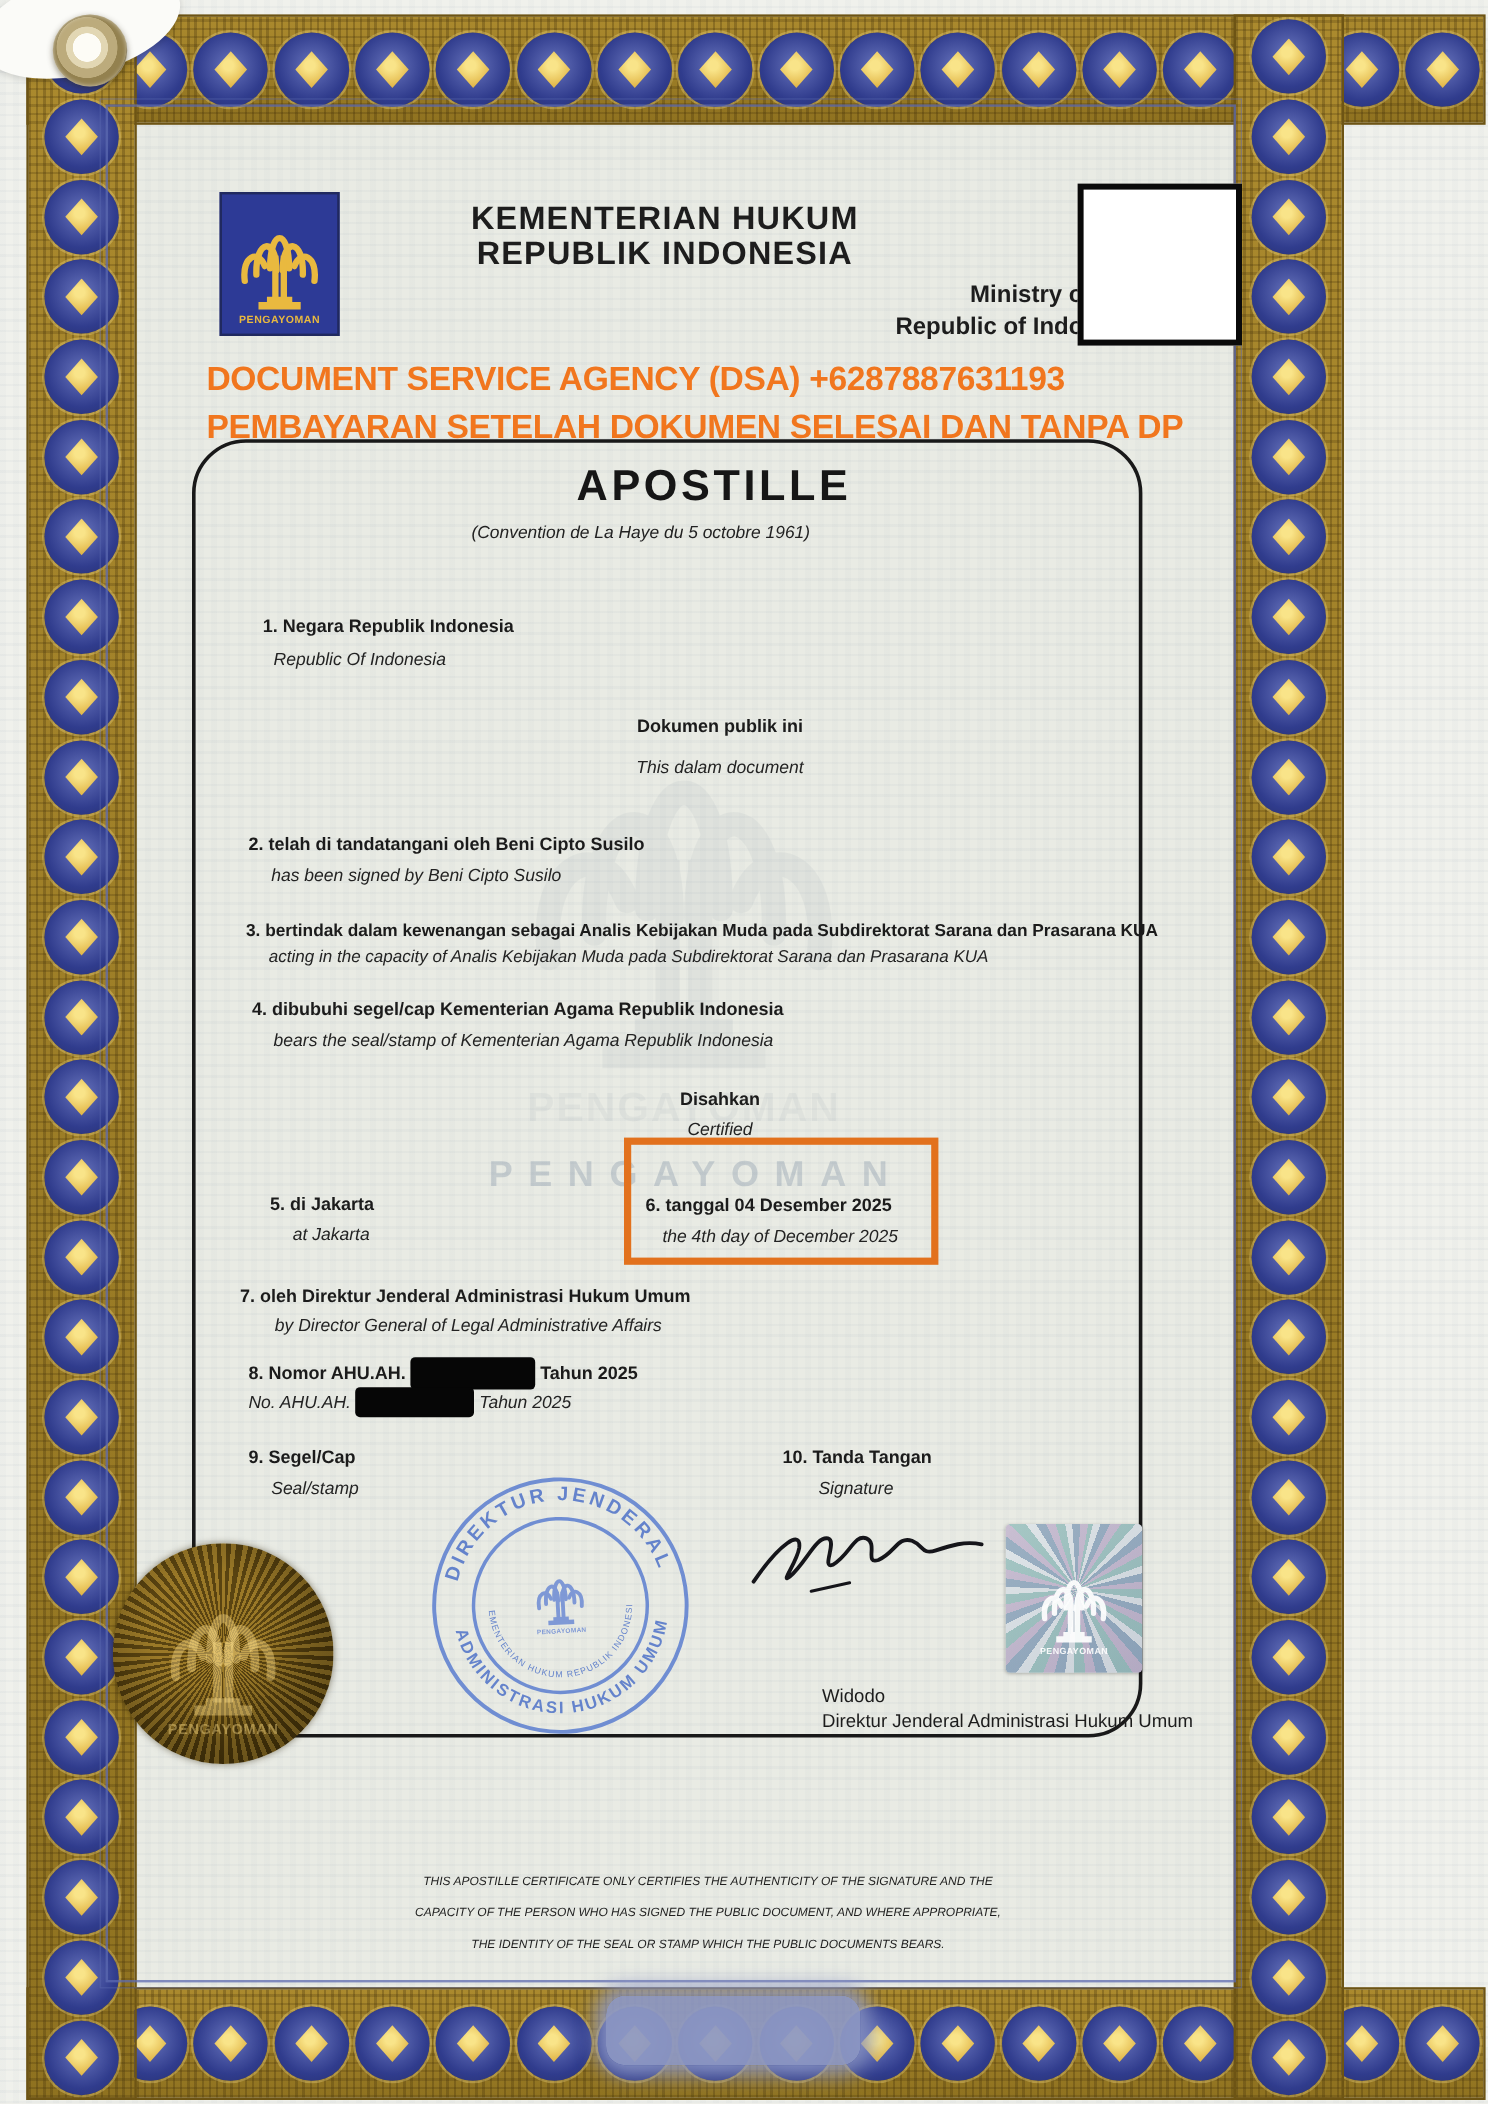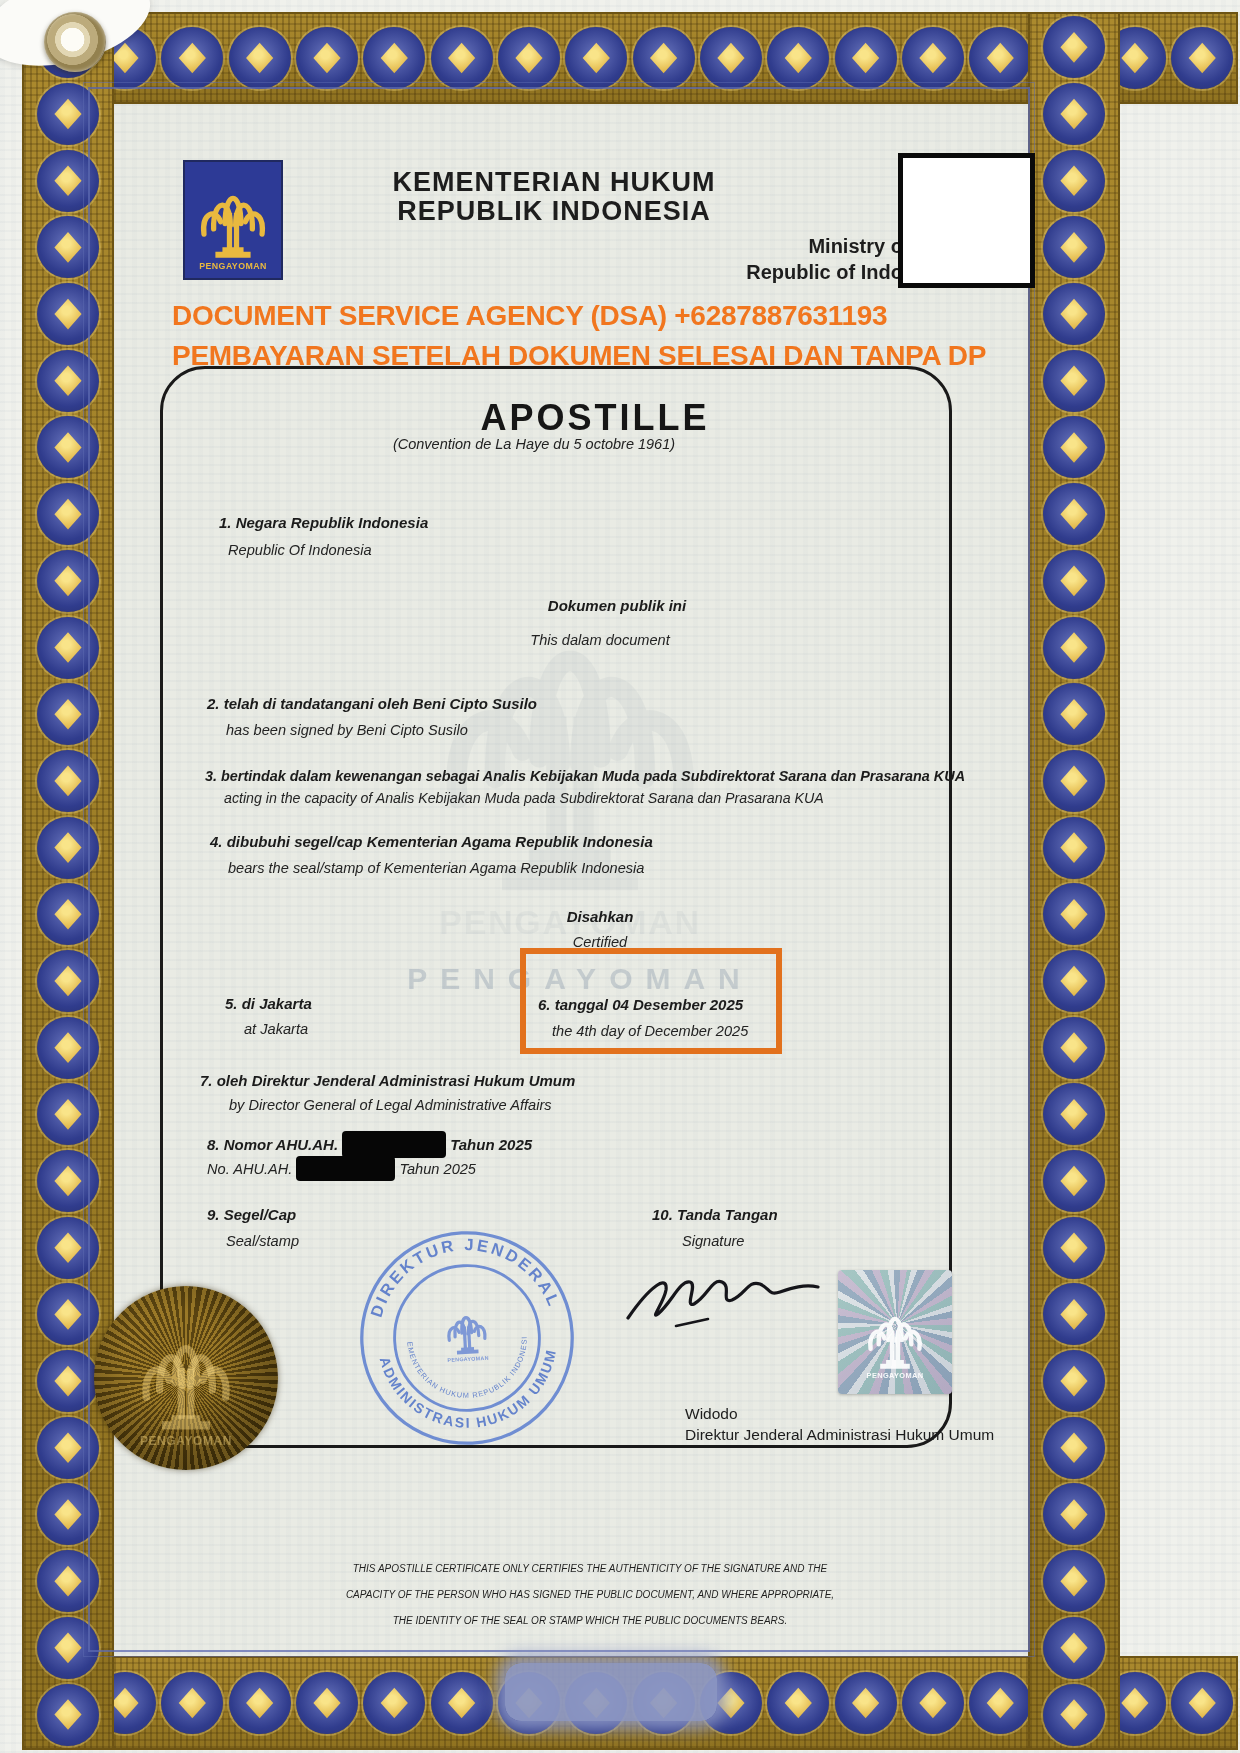--- a/index.html
+++ b/index.html
@@ -48,24 +48,24 @@
     font-size:27px;font-weight:700;letter-spacing:1px;color:#1d1d1d;}
   .hdr-en{left:154px;top:233px;width:800px;text-align:right;line-height:26px;
     font-size:20px;font-weight:700;color:#1d1d1d;}
   
   .dsa{left:172px;top:296px;width:980px;font-size:28px;font-weight:800;line-height:40px;
     letter-spacing:-.3px;}
   
   .apobox{left:160px;top:366px;width:792px;height:1082px;border:3px solid #191919;
     border-radius:45px;box-sizing:border-box;}
   .apo-title{left:160px;top:384px;width:870px;text-align:center;font-size:36px;font-weight:800;
-    letter-spacing:3px;color:#161616;margin-top:13px;}
+    letter-spacing:3px;color:#161616;}
   .apo-conv{left:160px;top:436px;width:748px;text-align:center;font-size:14.5px;font-style:italic;
     font-weight:500;color:#222;}
-  .line{white-space:nowrap;font-size:15px;font-weight:600;color:#1b1b1b;font-style:italic;}
+  .line{white-space:nowrap;font-size:15px;font-weight:600;color:#1b1b1b;}
   .sub{white-space:nowrap;font-size:14.6px;font-style:italic;font-weight:500;color:#232323;}
   .ctr{width:880px;left:160px;text-align:center;}
   .row8{display:flex;align-items:center;gap:6px;}
   .redact{display:inline-block;width:100px;height:23px;background:#060606;border-radius:2px;
     box-shadow:0 0 0 2px #060606;}
   .redact.r2{width:95px;height:21px;}
   
   .hlbox{left:520px;top:948px;width:262px;height:106px;border:6px solid #e2711d;box-sizing:border-box;}
   
   .trbox{left:898px;top:153px;width:137px;height:135px;background:#fff;border:5px solid #0a0a0a;
@@ -252,21 +252,21 @@
     <div>PEMBAYARAN SETELAH DOKUMEN SELESAI DAN TANPA DP</div>
   </div>
 
   <div class="abs apobox"></div>
   <div class="abs apo-title">APOSTILLE</div>
   <div class="abs apo-conv">(Convention de La Haye du 5 octobre 1961)</div>
 
   <div class="abs line" style="left:219px;top:514px;">1. Negara Republik Indonesia</div>
   <div class="abs sub" style="left:228px;top:542px;">Republic Of Indonesia</div>
 
-  <div class="abs line ctr" style="top:597px;padding-left:17px;">Dokumen publik ini</div>
+  <div class="abs line ctr" style="top:597px;">Dokumen publik ini</div>
   <div class="abs sub ctr" style="top:632px;">This dalam document</div>
 
   <div class="abs line" style="left:207px;top:695px;">2. telah di tandatangani oleh Beni Cipto Susilo</div>
   <div class="abs sub" style="left:226px;top:722px;">has been signed by Beni Cipto Susilo</div>
 
   <div class="abs line" style="left:205px;top:768px;font-size:14.4px;">3. bertindak dalam kewenangan sebagai Analis Kebijakan Muda pada Subdirektorat Sarana dan Prasarana KUA</div>
   <div class="abs sub" style="left:224px;top:790px;font-size:14.2px;">acting in the capacity of Analis Kebijakan Muda pada Subdirektorat Sarana dan Prasarana KUA</div>
 
   <div class="abs line" style="left:210px;top:833px;">4. dibubuhi segel/cap Kementerian Agama Republik Indonesia</div>
   <div class="abs sub" style="left:228px;top:860px;">bears the seal/stamp of Kementerian Agama Republik Indonesia</div>

